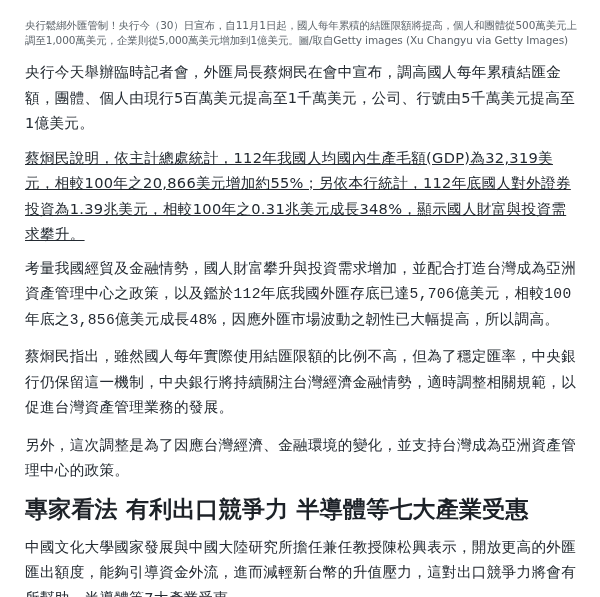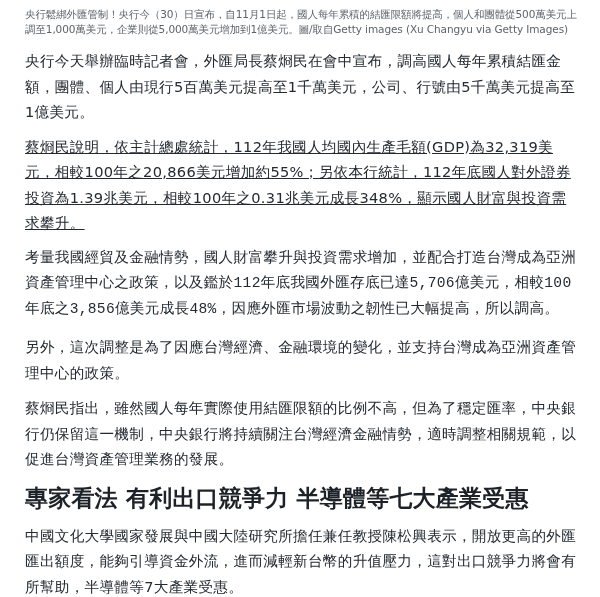--- a/index.html
+++ b/index.html
@@ -14,21 +14,21 @@
       font-family: "DejaVu Sans", "Liberation Sans", sans-serif;
       color: #232a31;
     }
     .article {
       padding: 0 20px 0 25px;
     }
     .caption {
       font-size: 10.5px;
       line-height: 15px;
       color: #5b636a;
-      margin: 7px 0 0 0;
+      margin: 18px 0 0 0;
       letter-spacing: -0.1px;
     }
     .para {
       font-size: 14.6px;
       line-height: 25.5px;
       margin: 0;
       letter-spacing: 0.3px;
       color: #232a31;
     }
     .p1 { margin-top: 11px; }
@@ -48,20 +48,20 @@
   </style>
 </head>
 <body>
 
 <div class="article">
   <p class="caption">央行鬆綁外匯管制！央行今（30）日宣布，自11月1日起，國人每年累積的結匯限額將提高，個人和團體從500萬美元上調至1,000萬美元，企業則從5,000萬美元增加到1億美元。圖/取自Getty images (Xu Changyu via Getty Images)</p>
 
   <p class="para p1">央行今天舉辦臨時記者會，外匯局長蔡烱民在會中宣布，調高國人每年累積結匯金額，團體、個人由現行5百萬美元提高至1千萬美元，公司、行號由5千萬美元提高至1億美元。</p>
   <p class="para p2">蔡烱民說明，依主計總處統計，112年我國人均國內生產毛額(GDP)為32,319美元，相較100年之20,866美元增加約55%；另依本行統計，112年底國人對外證券投資為1.39兆美元，相較100年之0.31兆美元成長348%，顯示國人財富與投資需求攀升。</p>
   <p class="para p3">考量我國經貿及金融情勢，國人財富攀升與投資需求增加，並配合打造台灣成為亞洲資產管理中心之政策，以及鑑於112年底我國外匯存底已達5,706億美元，相較100年底之3,856億美元成長48%，因應外匯市場波動之韌性已大幅提高，所以調高。</p>
+  <p class="para p5">蔡烱民指出，雖然國人每年實際使用結匯限額的比例不高，但為了穩定匯率，中央銀行仍保留這一機制，中央銀行將持續關注台灣經濟金融情勢，適時調整相關規範，以促進台灣資產管理業務的發展。</p>
   <p class="para p4">另外，這次調整是為了因應台灣經濟、金融環境的變化，並支持台灣成為亞洲資產管理中心的政策。</p>
-  <p class="para p5">蔡烱民指出，雖然國人每年實際使用結匯限額的比例不高，但為了穩定匯率，中央銀行仍保留這一機制，中央銀行將持續關注台灣經濟金融情勢，適時調整相關規範，以促進台灣資產管理業務的發展。</p>
 
   <h2 class="heading">專家看法 有利出口競爭力 半導體等七大產業受惠</h2>
 
   <p class="para p6">中國文化大學國家發展與中國大陸研究所擔任兼任教授陳松興表示，開放更高的外匯匯出額度，能夠引導資金外流，進而減輕新台幣的升值壓力，這對出口競爭力將會有所幫助，半導體等7大產業受惠。</p>
 
 </div>
 
 </body></html>

